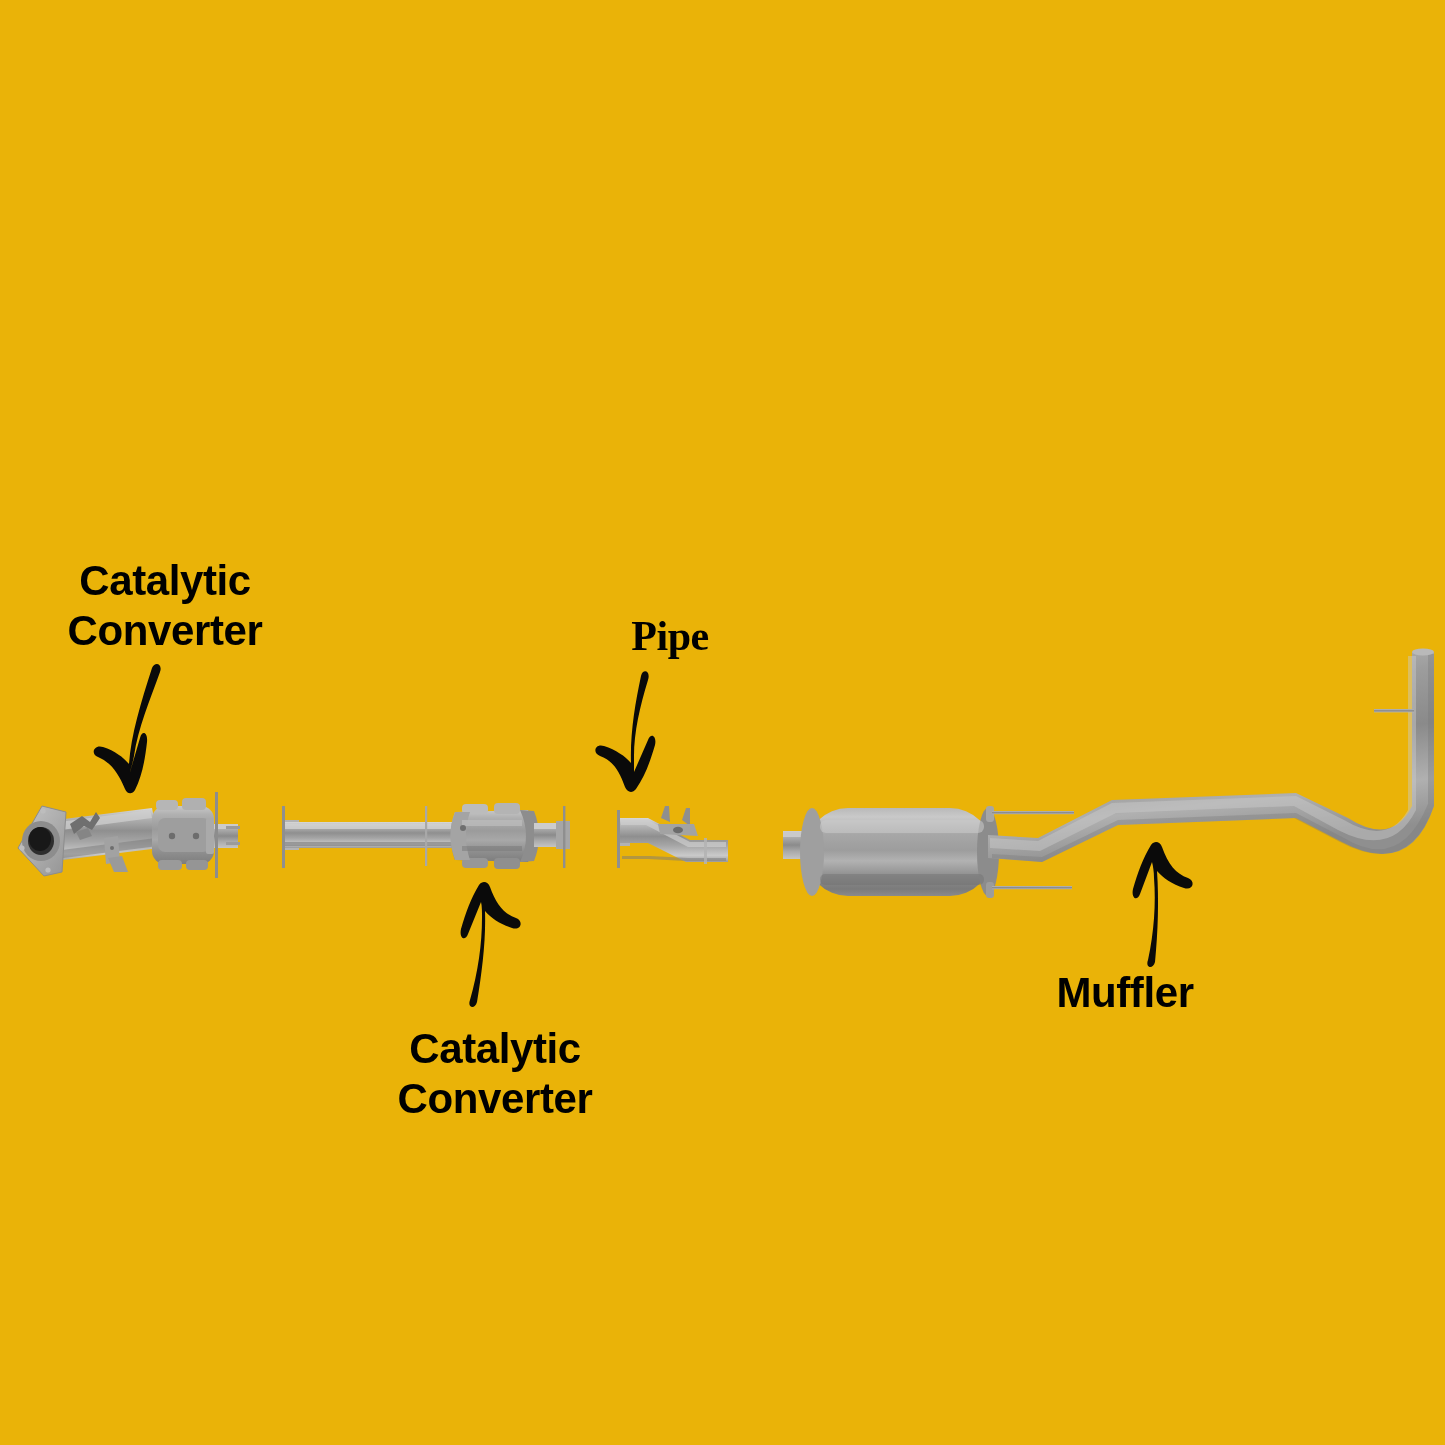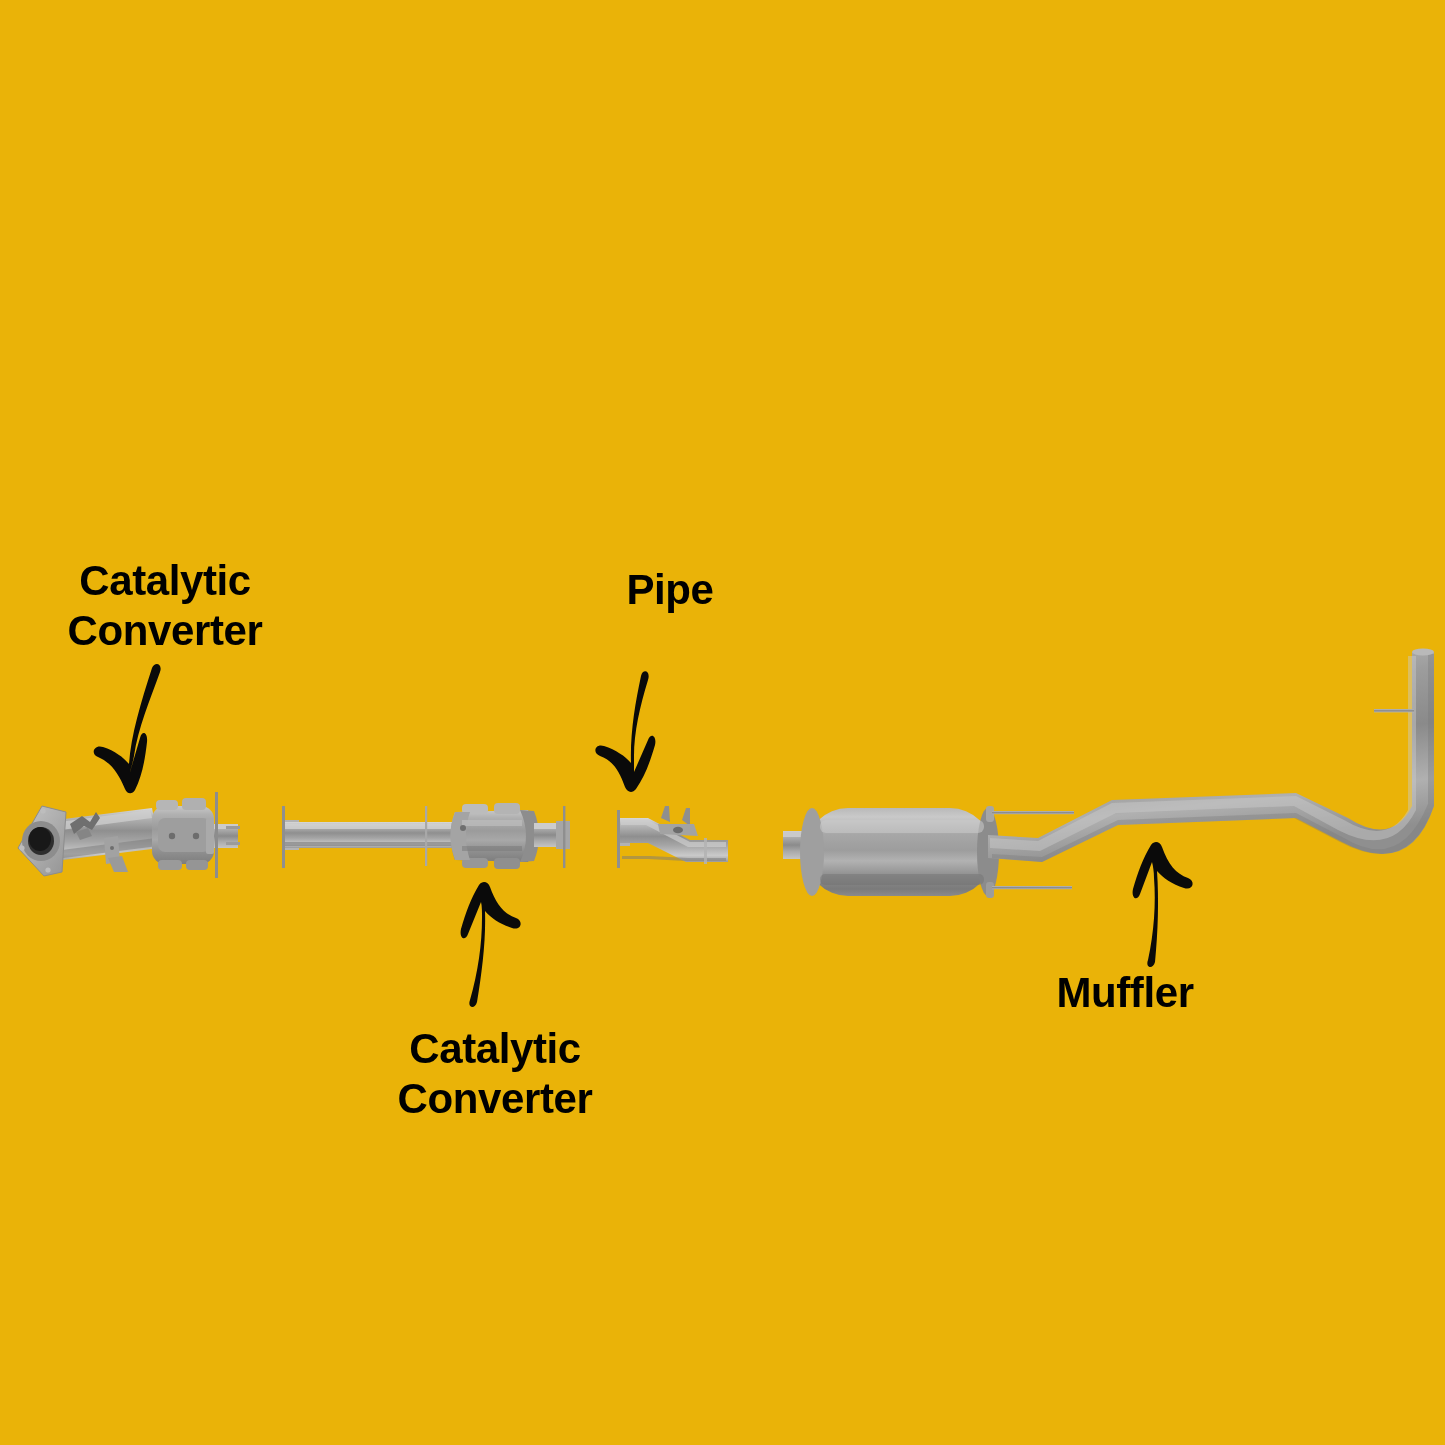--- a/index.html
+++ b/index.html
@@ -311,20 +311,20 @@
                C 1196 881, 1193 891, 1184 888
                C 1172 884, 1163 878, 1157 871
                C 1159 900, 1158 932, 1155 962
                C 1153 970, 1145 968, 1148 960 Z" fill="#0a0a0a"></path>
     </g>
   </svg>
 
   <div class="label" style="left:55px; top:556px; width:220px;">Catalytic
 Converter</div>
 
-  <div class="label" style="left:600px; top:565px; width:140px;">Pipe</div>
+  <div class="label" style="left:600px; top:612px; width:140px;font-family:Liberation Serif, serif;">Pipe</div>
 
   <div class="label" style="left:380px; top:1024px; width:230px;">Catalytic
 Converter</div>
 
   <div class="label" style="left:1045px; top:968px; width:160px;">Muffler</div>
 
 </div>
 
 </body></html>

